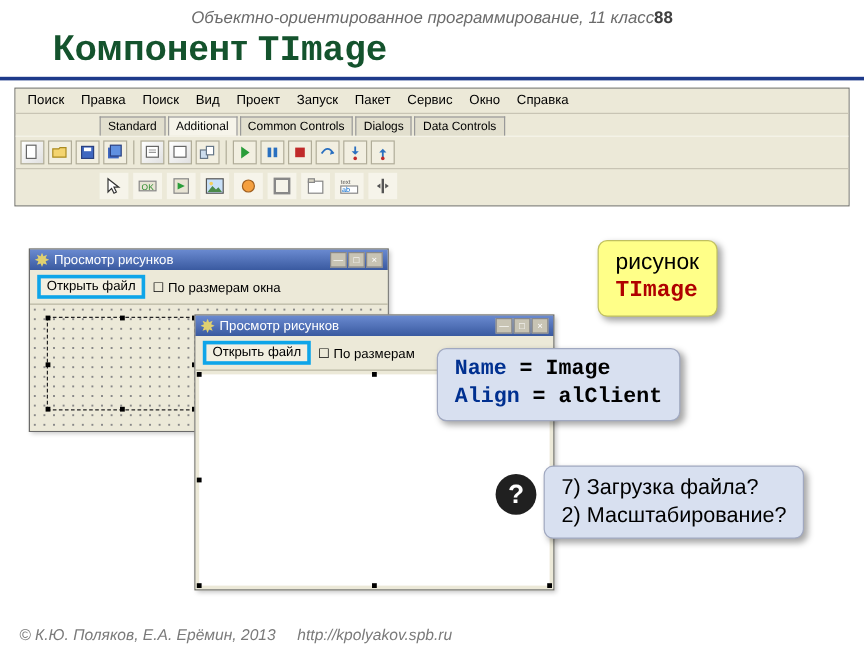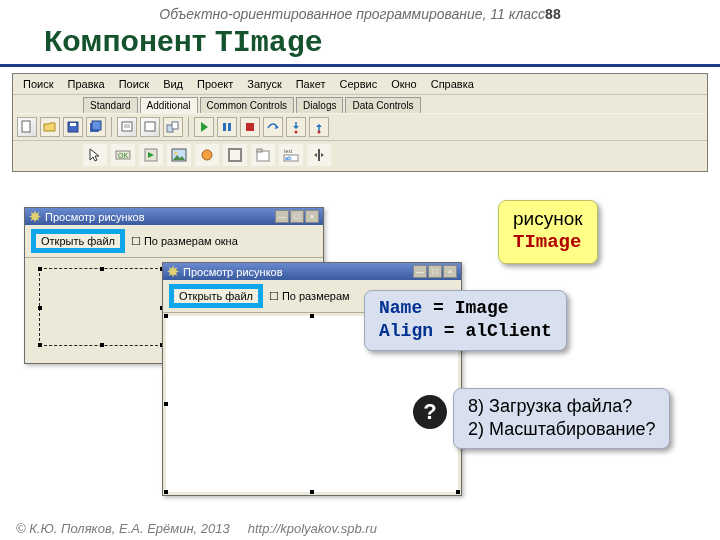--- a/index.html
+++ b/index.html
@@ -123,21 +123,21 @@
     width:14px;height:13px;background:#c8c4b4;border:1px solid #888;
     display:flex;align-items:center;justify-content:center;font-size:8px;
   }
   .form-tools {
     display:flex; align-items:center; gap:6px;
     padding: 4px 6px;
     border-bottom: 1px solid #b0ac98;
     background:#ece9d8;
   }
   .form-tools .btn {
-    border:5px solid #0ea5e9; background:#f2efe1; padding:1px 5px;
+    border:3px solid #0ea5e9; background:#f2efe1; padding:1px 5px;
   }
   .form-body {
     position:relative;
     background-image: radial-gradient(#888 0.7px, transparent 0.7px);
     background-size: 8px 8px;
     background-color: #ece9d8;
   }
   .design-rect {
     position:absolute;
     border: 1px dashed #222;
@@ -415,20 +415,20 @@
   <div>
     <span class="navy">Name</span><span> = </span><span>Image</span>
   </div>
   <div>
     <span class="navy">Align</span><span> = </span><span>alClient</span>
   </div>
 </div>
 
 <div class="q-badge" style="left:413px; top:395px;">?</div>
 <div class="callout" style="left:453px; top:388px; background:#d8e0f0; border:1px solid #a0a8c0; font-size:18px;">
-  <div>8) Загрузка файла?</div>
+  <div>7) Загрузка файла?</div>
   <div>2) Масштабирование?</div>
 </div>
 
 <div class="footer">
   <span>© К.Ю. Поляков, Е.А. Ерёмин, 2013</span>
   <a>http://kpolyakov.spb.ru</a>
 </div>
 
 </body></html>

